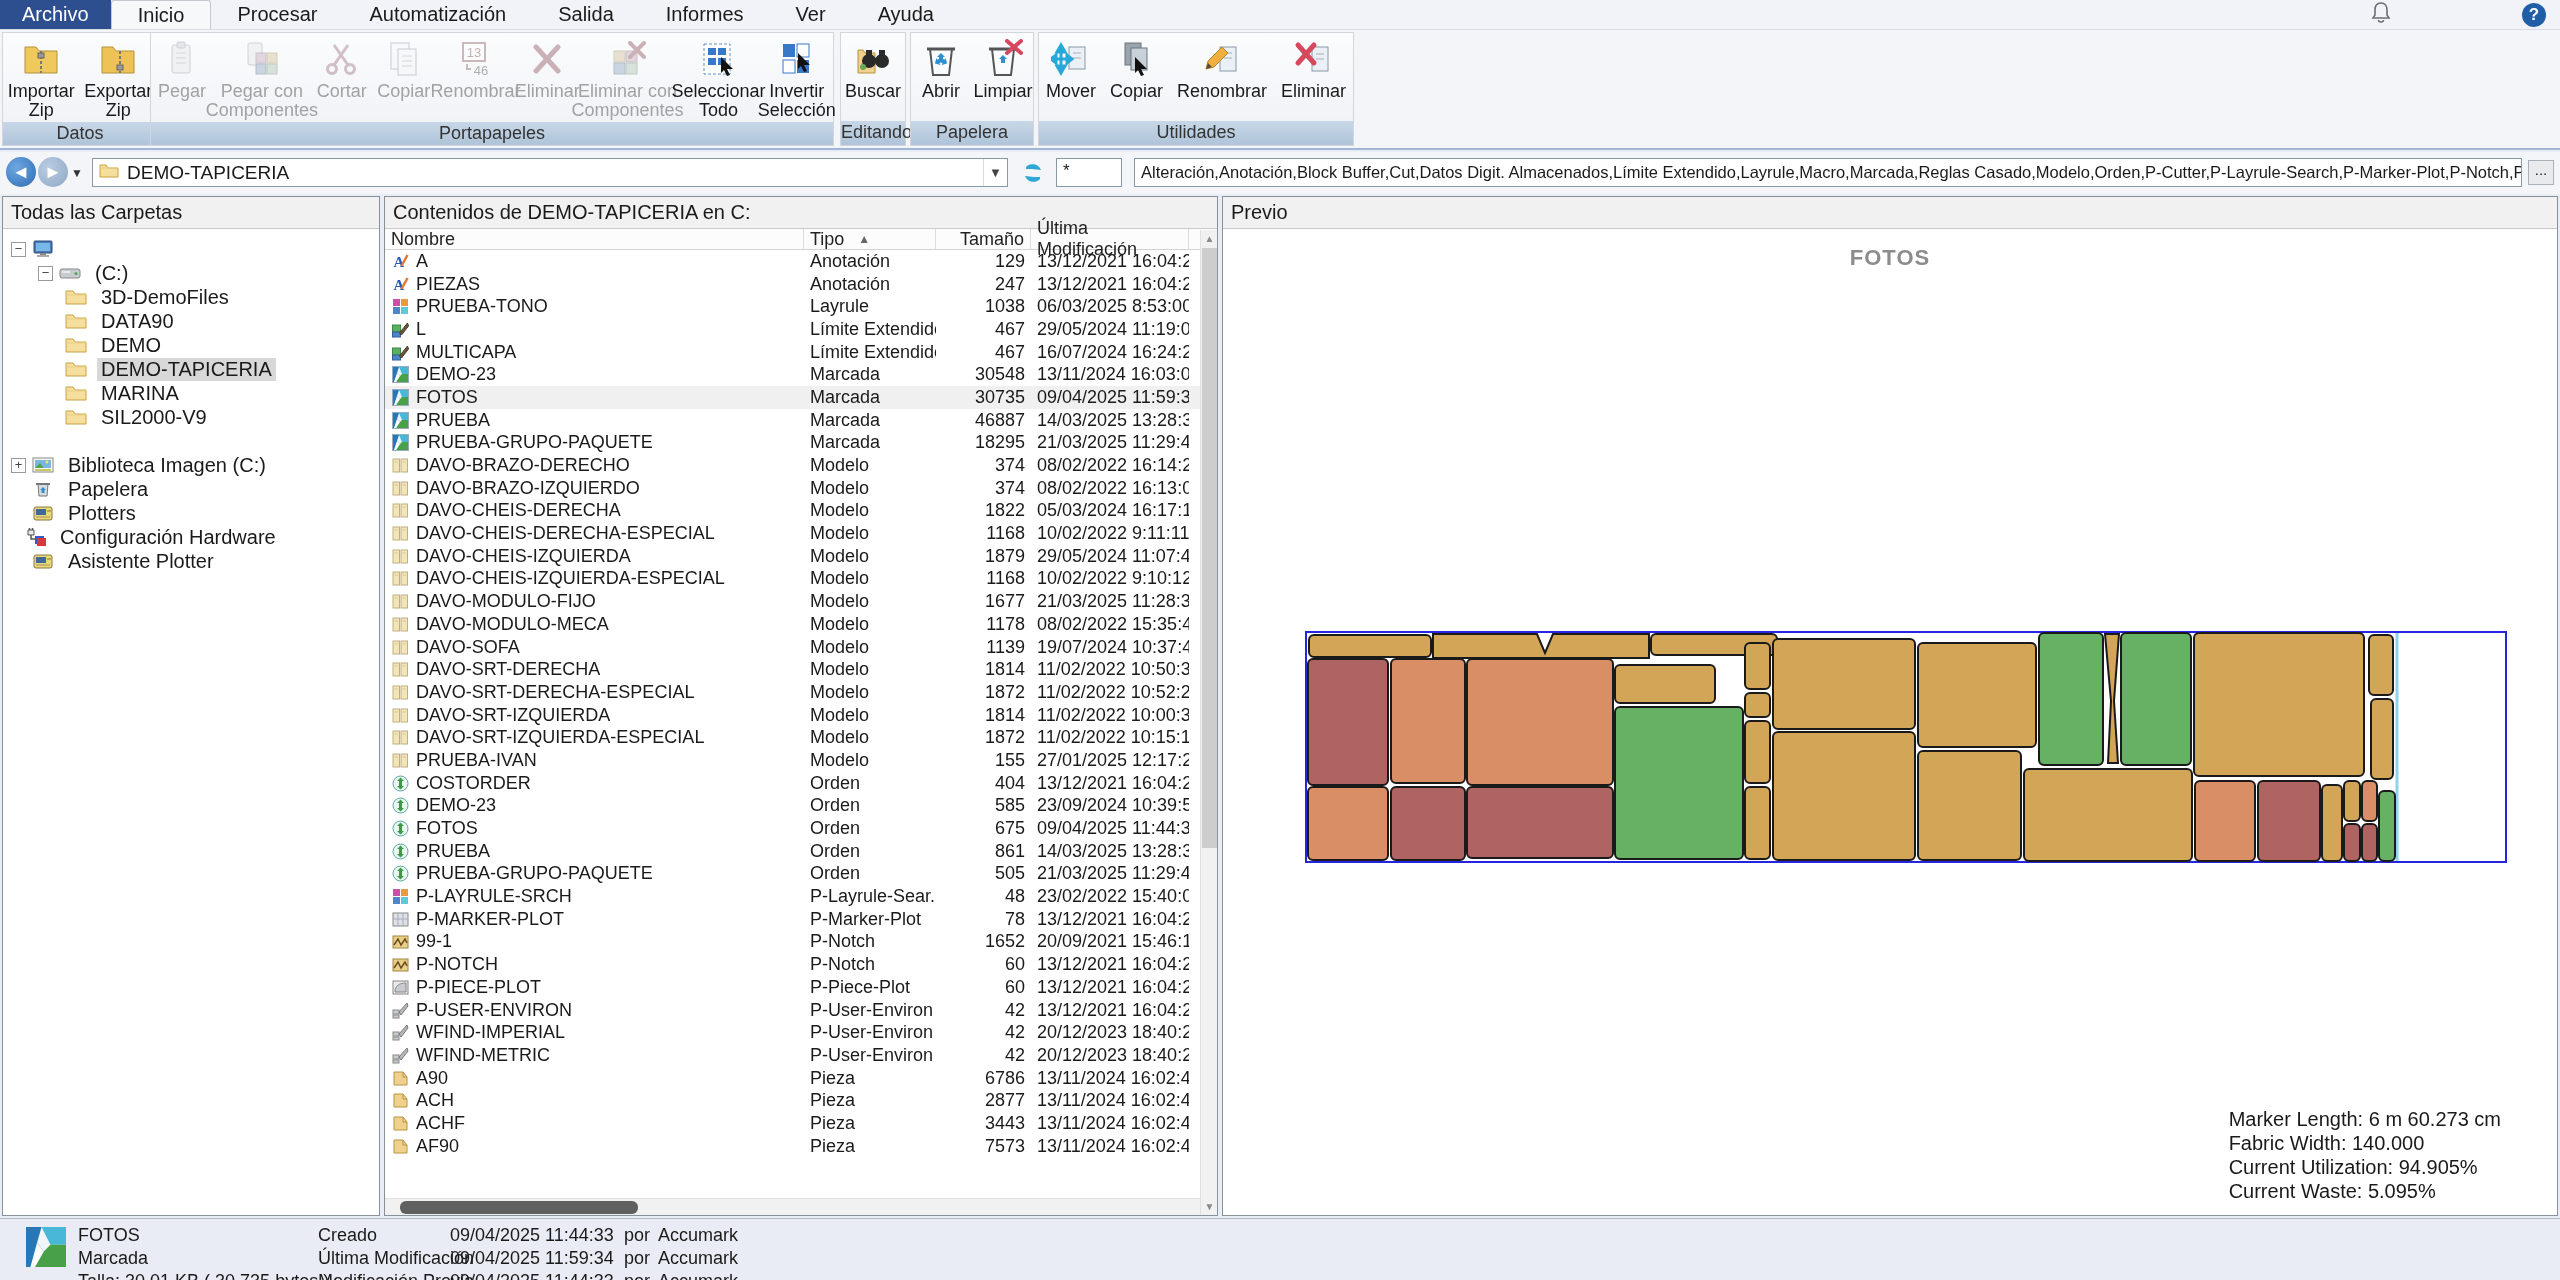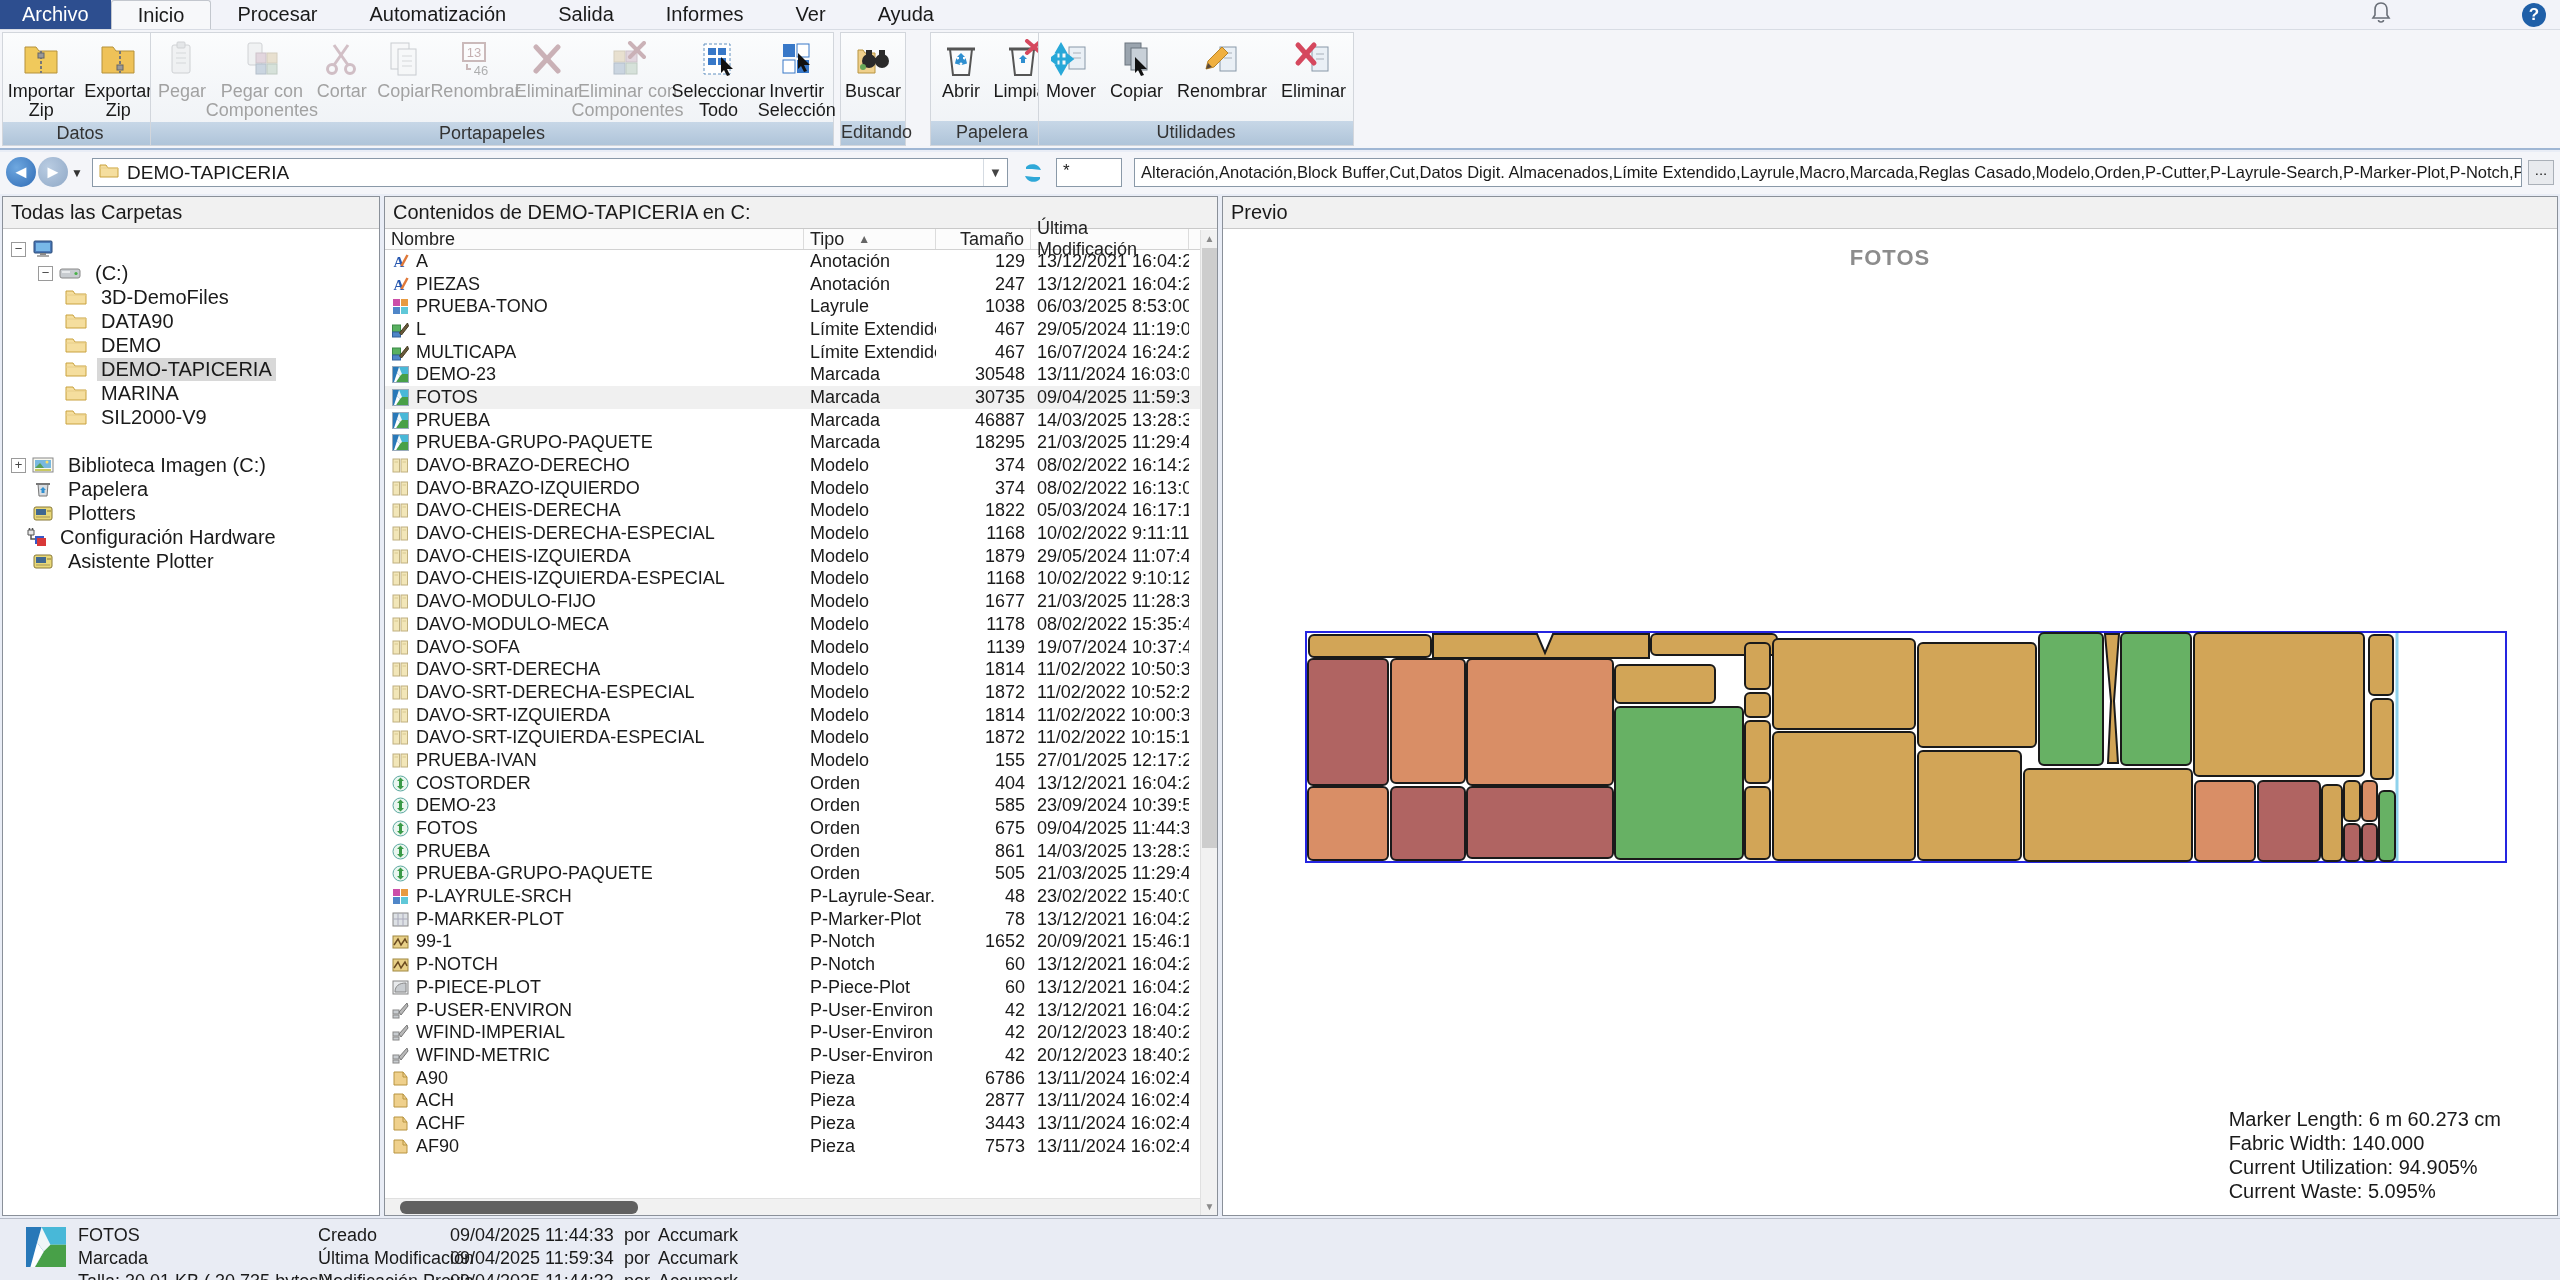--- a/index.html
+++ b/index.html
@@ -251,21 +251,21 @@
               <rect x="20" y="19" width="6" height="5" fill="#2A2A2A"></rect>
               <rect x="13" y="11" width="6" height="5" fill="#2A2A2A"></rect>
               <rect x="26" y="11" width="6" height="5" fill="#2A2A2A"></rect>
               <circle cx="10" cy="28" r="3" fill="#68A858"></circle>
             </svg></div>
           <div class="rlabel">Buscar</div>
         </div>
       </div>
       <div class="rgroup-label">Editando</div>
     </div>
-    <div class="rgroup" style="left: 930px; width: 124px;">
+    <div class="rgroup" style="left: 910px; width: 124px;">
       <div class="rgroup-buttons">
         <div class="rbtn">
           <div class="ric"><svg width="40" height="40" viewBox="0 0 40 40">
               <path d="M9 10 L31 10 L28 36 L12 36 Z" fill="#FAFBFC" stroke="#555" stroke-width="2"></path>
               <line x1="6" y1="10" x2="34" y2="10" stroke="#555" stroke-width="3"></line>
               <path d="M20 14 l4 4 h-2 v4 h-4 v-4 h-2 Z" fill="#2F8FD0" transform="rotate(120 20 21)"></path>
               <path d="M20 14 l4 4 h-2 v4 h-4 v-4 h-2 Z" fill="#2F8FD0" transform="rotate(240 20 21)"></path>
               <path d="M20 14 l4 4 h-2 v4 h-4 v-4 h-2 Z" fill="#2F8FD0"></path>
             </svg></div>
           <div class="rlabel">Abrir</div>

